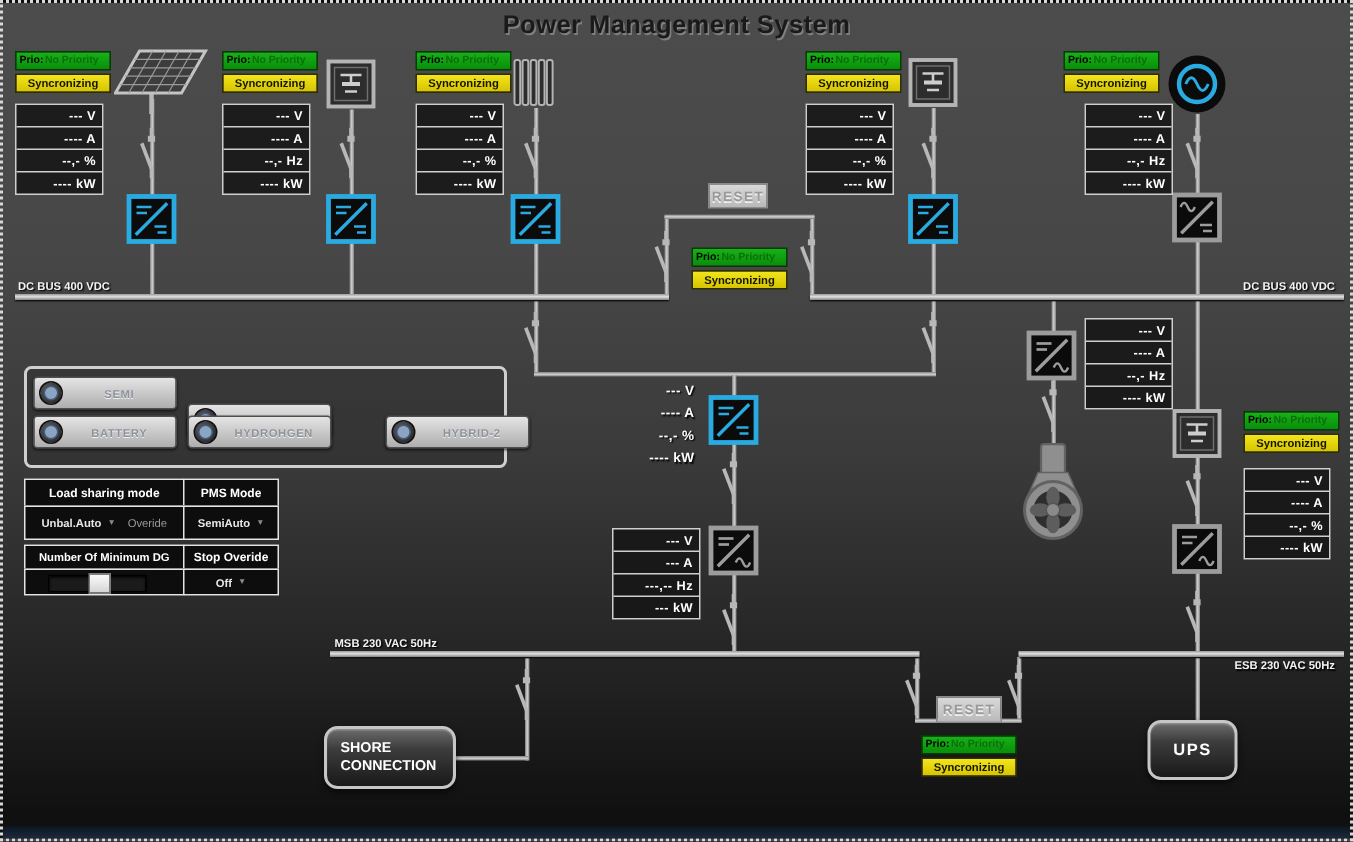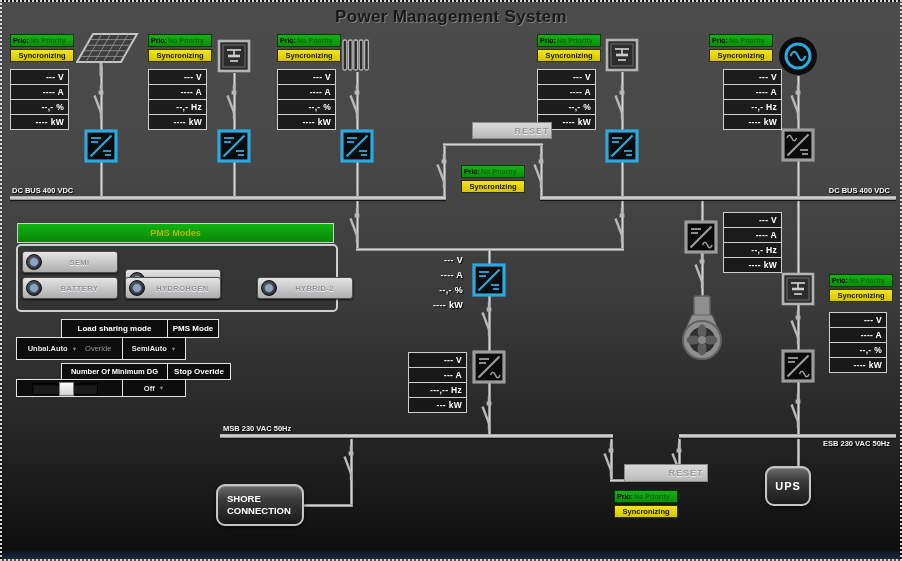--- a/index.html
+++ b/index.html
@@ -29,21 +29,21 @@
     background:linear-gradient(180deg,#f2e51c,#d6c400);border:1px solid #2e2e00;font-size:7.5px;font-weight:bold;color:#151500;white-space:nowrap;
   }
   .mbox{position:absolute;width:57px;background:rgba(22,22,22,0.88);border:1px solid #cfcfcf;}
   .mrow{height:14px;line-height:14px;text-align:right;padding-right:4px;color:#fff;font-size:8.5px;font-weight:bold;border-top:1px solid #cfcfcf;letter-spacing:0.3px;}
   .mrow:first-child{border-top:none;}
   .mfloat{position:absolute;width:57px;}
   .mfloat .frow{height:15px;line-height:15px;text-align:right;padding-right:4px;color:#fff;font-size:9px;font-weight:bold;letter-spacing:0.3px;text-shadow:1px 1px 1px #000;}
   .reset{
     position:absolute;background:linear-gradient(180deg,#d9d9d9,#b9b9b9);border:1px solid #8a8a8a;
     color:#9a9a9a;font-size:9px;font-weight:bold;display:flex;align-items:center;justify-content:center;
-    text-shadow:0 1px 0 #ededed;letter-spacing:1px;padding-left:40px;
+    text-shadow:0 1px 0 #ededed;letter-spacing:1px;
   }
   .bigbtn{
     position:absolute;border-radius:9px;border:2px solid #c6c6c6;
     background:linear-gradient(180deg,#6b6b6b 0%,#3c3c3c 35%,#191919 100%);
     color:#fff;font-weight:bold;display:flex;align-items:center;box-sizing:border-box;
     box-shadow:0 2px 4px rgba(0,0,0,0.6), inset 0 1px 1px rgba(255,255,255,0.25);
   }
   .pms-header{
     position:absolute;background:linear-gradient(180deg,#11b211,#098709);border:1px solid #d0d0d0;
     display:flex;align-items:center;justify-content:center;color:#b5b500;font-size:9px;font-weight:bold;
@@ -55,21 +55,21 @@
     box-shadow:0 1px 2px rgba(0,0,0,0.7);cursor:pointer;
   }
   .mode-btn .lamp{
     width:14px;height:14px;border-radius:50%;margin-left:3px;flex:0 0 auto;
     background:radial-gradient(circle at 35% 35%,#5a5a5a,#1f1f1f);border:1px solid #101010;
     display:flex;align-items:center;justify-content:center;
   }
   .mode-btn .lamp-in{width:8px;height:8px;border-radius:50%;background:#8ba4c2;border:1px solid #44597e;}
   .mode-btn .lbl{flex:1;text-align:center;font-size:7.5px;font-weight:bold;color:#8e949c;text-shadow:0 1px 0 #f2f2f2;letter-spacing:0.4px;}
   .cell{position:absolute;background:#0d0d0d;border:1px solid #e4e4e4;box-sizing:border-box;display:flex;align-items:center;justify-content:center;color:#fff;}
-  .cell.hdr{font-size:8px;font-weight:bold;margin-left:45px;}
+  .cell.hdr{font-size:8px;font-weight:bold;}
   .cell .val{font-size:7.5px;font-weight:bold;color:#e8e8e8;}
   .cell .caret{font-size:5.5px;color:#8a8a8a;margin-left:4px;}
   .cell .note{font-size:7.5px;color:#9a9a9a;margin-left:8px;}
   .slider-track{position:absolute;height:10px;background:#1b1b1b;border:1px solid #000;box-shadow:inset 0 1px 2px #000;}
   .slider-handle{position:absolute;width:13px;height:12px;background:linear-gradient(180deg,#fcfcfc,#d4d4d4);border:1px solid #7c7c7c;}
   .bottom-bar{position:absolute;left:0;bottom:0;width:100%;height:8px;background:linear-gradient(180deg,#0d1623,#1c2a3c);}
   .icon{position:absolute;}
 </style>
 </head>
 <body>
@@ -376,21 +376,20 @@
   <div class="mbox" style="left:827px;top:310px;width:56px;">
     <div class="mrow">--- V</div>
       <div class="mrow">---- A</div>
     <div class="mrow">--,- %</div>
       <div class="mrow">---- kW</div>
   </div>
 
   <div class="reset" style="left:470px;top:120px;width:38px;height:15px;">RESET</div>
   <div class="reset" style="left:622px;top:462px;width:42px;height:16px;">RESET</div>
 
-  <div class="pms-header" style="left:15px;top:221px;width:315px;height:18px;">PMS Modes</div>
   <div class="pms-panel" style="left:14px;top:242px;width:318px;height:64px;"></div>
   <div class="mode-btn" style="left:20px;top:249px;">
     <span class="lamp">
         <span class="lamp-in"></span>
       </span>
     <span class="lbl">SEMI</span>
   </div>
   <div class="mode-btn" style="left:123px;top:249px;margin-top:18px;">
     <span class="lamp">
         <span class="lamp-in"></span>
@@ -410,21 +409,21 @@
     <span class="lbl">HYDROHGEN</span>
   </div>
   <div class="mode-btn" style="left:227px;top:275px;margin-left:28px;">
     <span class="lamp">
         <span class="lamp-in"></span>
       </span>
     <span class="lbl">HYBRID-2</span>
   </div>
 
   <div class="cell hdr" style="left:14px;top:317px;width:107px;height:19px;">Load sharing mode</div>
-  <div class="cell hdr" style="left:120px;top:317px;width:52px;height:19px;">PMS Mode</div>
+  <div class="cell hdr" style="left:120px;top:317px;width:64px;height:19px;">PMS Mode</div>
   <div class="cell" style="left:14px;top:335px;width:107px;height:23px;">
     <span class="val">Unbal.Auto</span>
     <span class="caret">▼</span>
     <span class="note">Overide</span>
   </div>
   <div class="cell" style="left:120px;top:335px;width:64px;height:23px;">
     <span class="val">SemiAuto</span>
     <span class="caret">▼</span>
   </div>
   <div class="cell hdr" style="left:14px;top:361px;width:107px;height:17px;font-size:7.5px;">Number Of Minimum DG</div>
@@ -432,16 +431,16 @@
   <div class="cell" style="left:14px;top:377px;width:107px;height:18px;">
     <div class="slider-track" style="left:15px;top:3px;width:64px;"></div>
     <div class="slider-handle" style="left:42px;top:2px;"></div>
   </div>
   <div class="cell" style="left:120px;top:377px;width:64px;height:18px;">
     <span class="val">Off</span>
     <span class="caret">▼</span>
   </div>
 
   <div class="bigbtn" style="left:214px;top:482px;width:88px;height:42px;padding-left:9px;font-size:9.5px;line-height:1.25;">SHORE CONNECTION</div>
-  <div class="bigbtn" style="left:763px;top:464px;width:46px;height:40px;justify-content:center;font-size:11px;letter-spacing:1px;">UPS</div>
+  <div class="bigbtn" style="left:763px;top:478px;width:60px;height:40px;justify-content:center;font-size:11px;letter-spacing:1px;">UPS</div>
 
   <div class="bottom-bar"></div>
 </div>
 
 </body></html>

